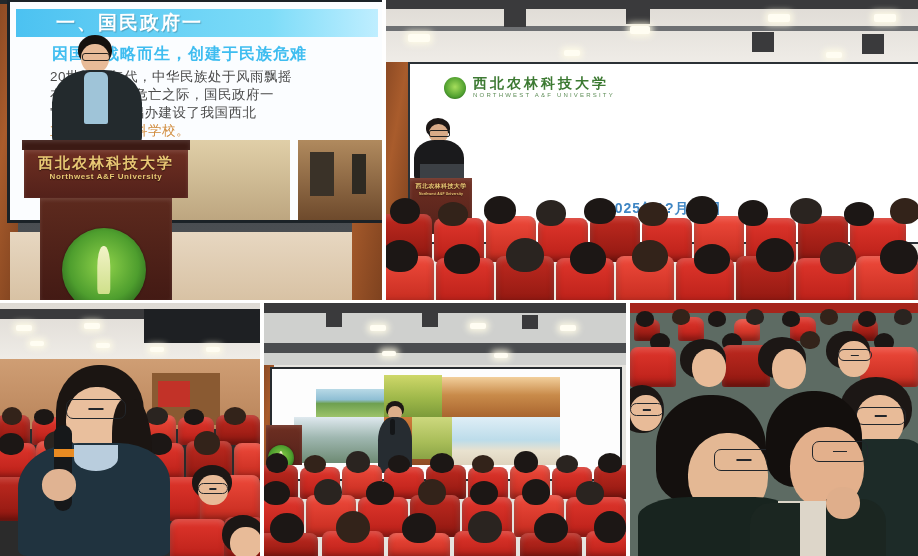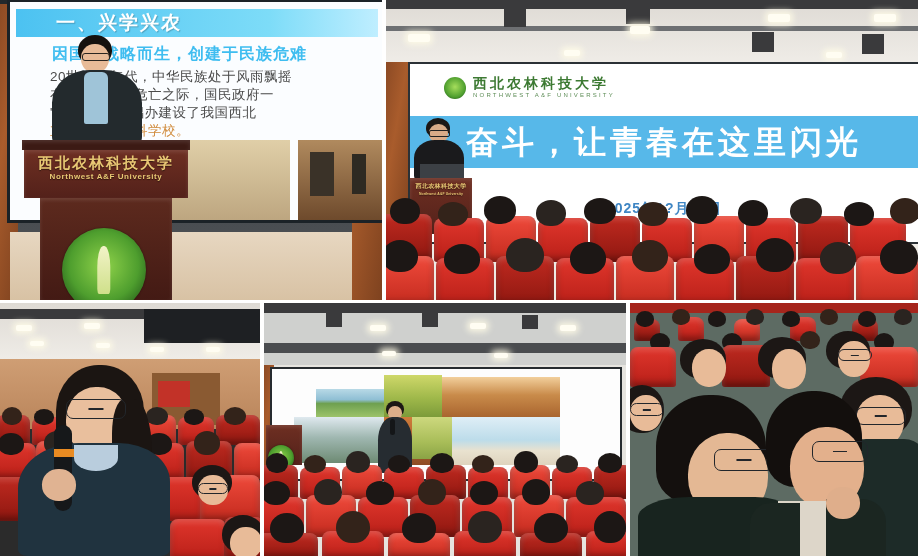--- a/index.html
+++ b/index.html
@@ -102,21 +102,21 @@
 
     <div class="wallwood" style="left:0;top:0;width:18px;height:300px;"></div>
     <div class="darkframe" style="left:0;top:0;width:382px;height:4px;"></div>
     <div class="walltan" style="left:18px;top:0;width:364px;height:232px;
          background:linear-gradient(180deg,#3d4145,#4a4e52);"></div>
     <div class="floor" style="left:10px;top:232px;width:372px;height:68px;"></div>
     <div class="wallwood" style="left:352px;top:0;width:30px;height:300px;"></div>
 
     <div id="p1-slide">
       <div class="p1-hdr">
-        <span>一、兴学兴农</span>
+        <span>一、国民政府一</span>
       </div>
       <div class="p1-sub">因国家战略而生，创建于民族危难</div>
       <div class="p1-body">
         <i>20世纪30年代，中华民族处于风雨飘摇</i>
         <i>在国家和民族危亡之际，国民政府一</i>
         <i>"兴学兴农"，倡办建设了我国西北</i>
         <i class="o">立西北农林专科学校。</i>
       </div>
 
       <div class="p1-ph" style="left:50px;width:230px;background:linear-gradient(180deg,#e0cfa8,#bda680);"></div>
@@ -164,23 +164,20 @@
     <div style="position:absolute;left:0;top:62px;width:532px;height:238px;background:#efece6;"></div>
     <div class="wallwood" style="left:0;top:62px;width:24px;height:170px;"></div>
 
     <div id="p2-screen">
       <div class="p2-logo">
         <div class="lg-em"></div>
         <div class="lg-tx">
           <b>西北农林科技大学</b>
           <s>NORTHWEST A&amp;F UNIVERSITY</s>
         </div>
-      </div>
-      <div class="p2-band">
-        <span>奋斗，让青春在这里闪光</span>
       </div>
       <div class="p2-date">2025年1?月16日</div>
     </div>
 
     <div class="head" style="left:40px;top:118px;width:24px;height:20px;"></div>
     <div class="skin" style="left:43px;top:124px;width:19px;height:19px;background:#d9ab88;"></div>
     <div style="position:absolute;left:43px;top:130px;width:19px;height:5px;
                 border:1.2px solid #222;border-radius:2px;"></div>
     <div class="body-sh" style="left:28px;top:140px;width:50px;height:42px;background:#1a1a1c;"></div>
     <div class="darkframe" style="left:34px;top:164px;width:44px;height:14px;background:#3c4045;"></div>

